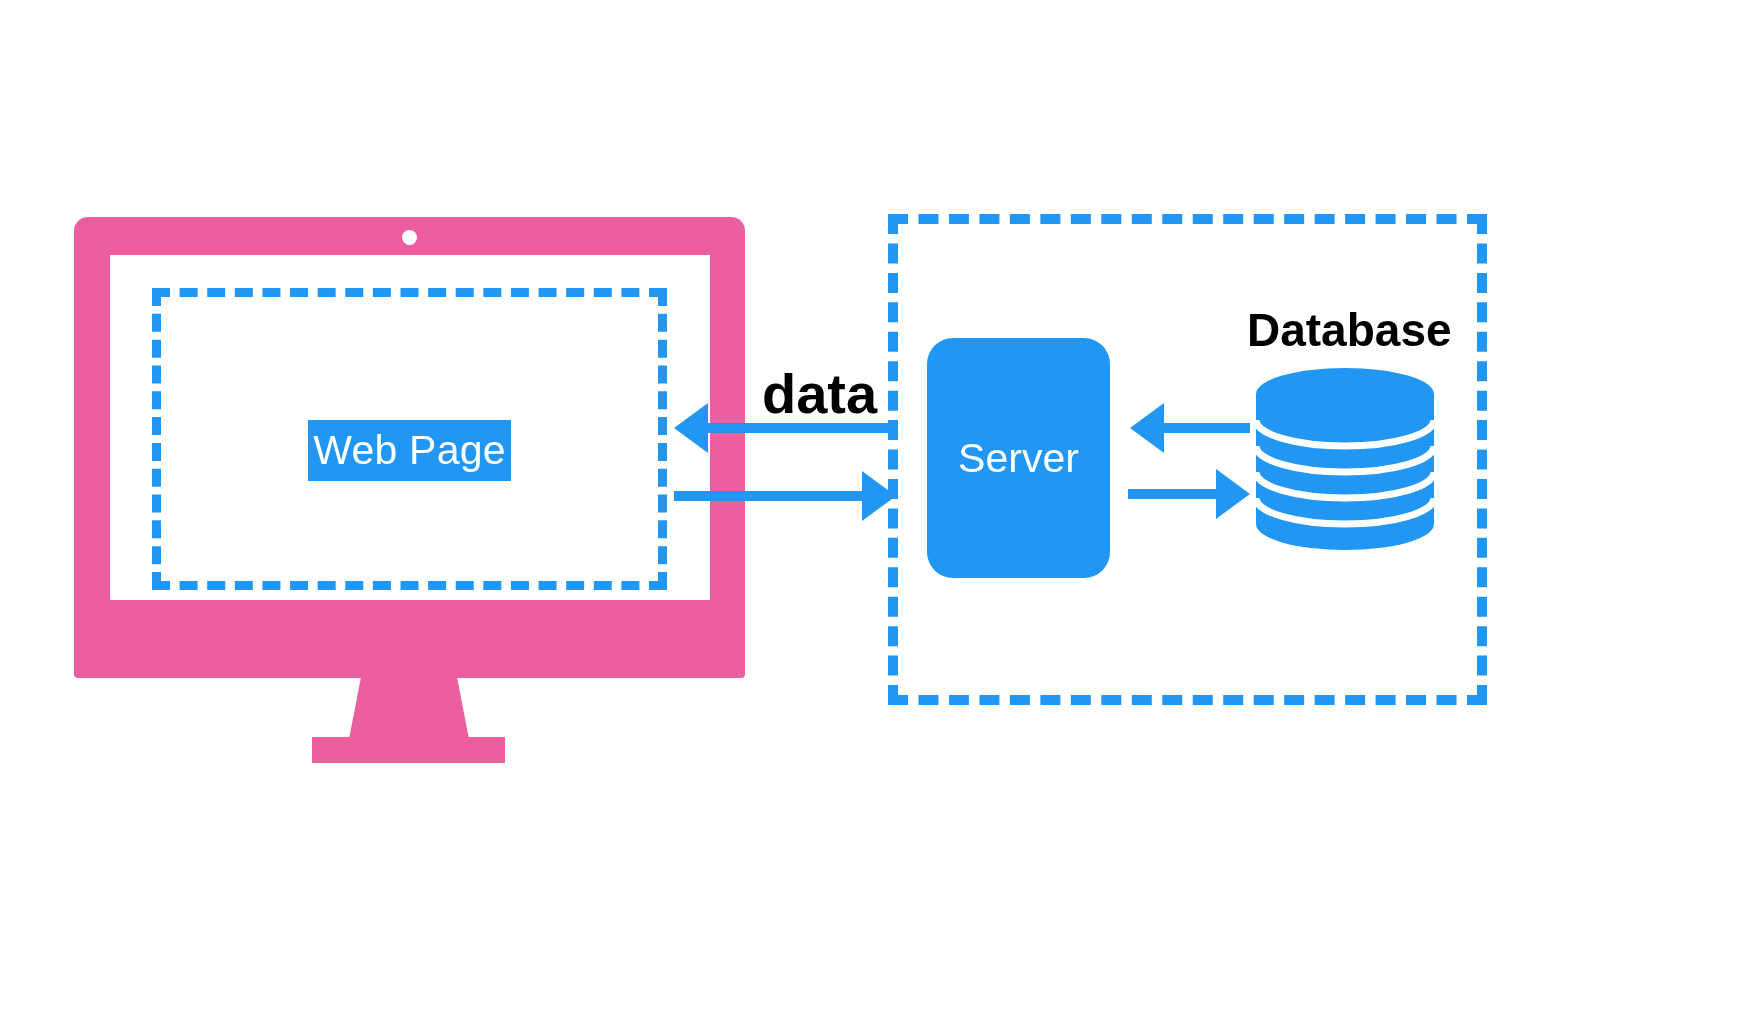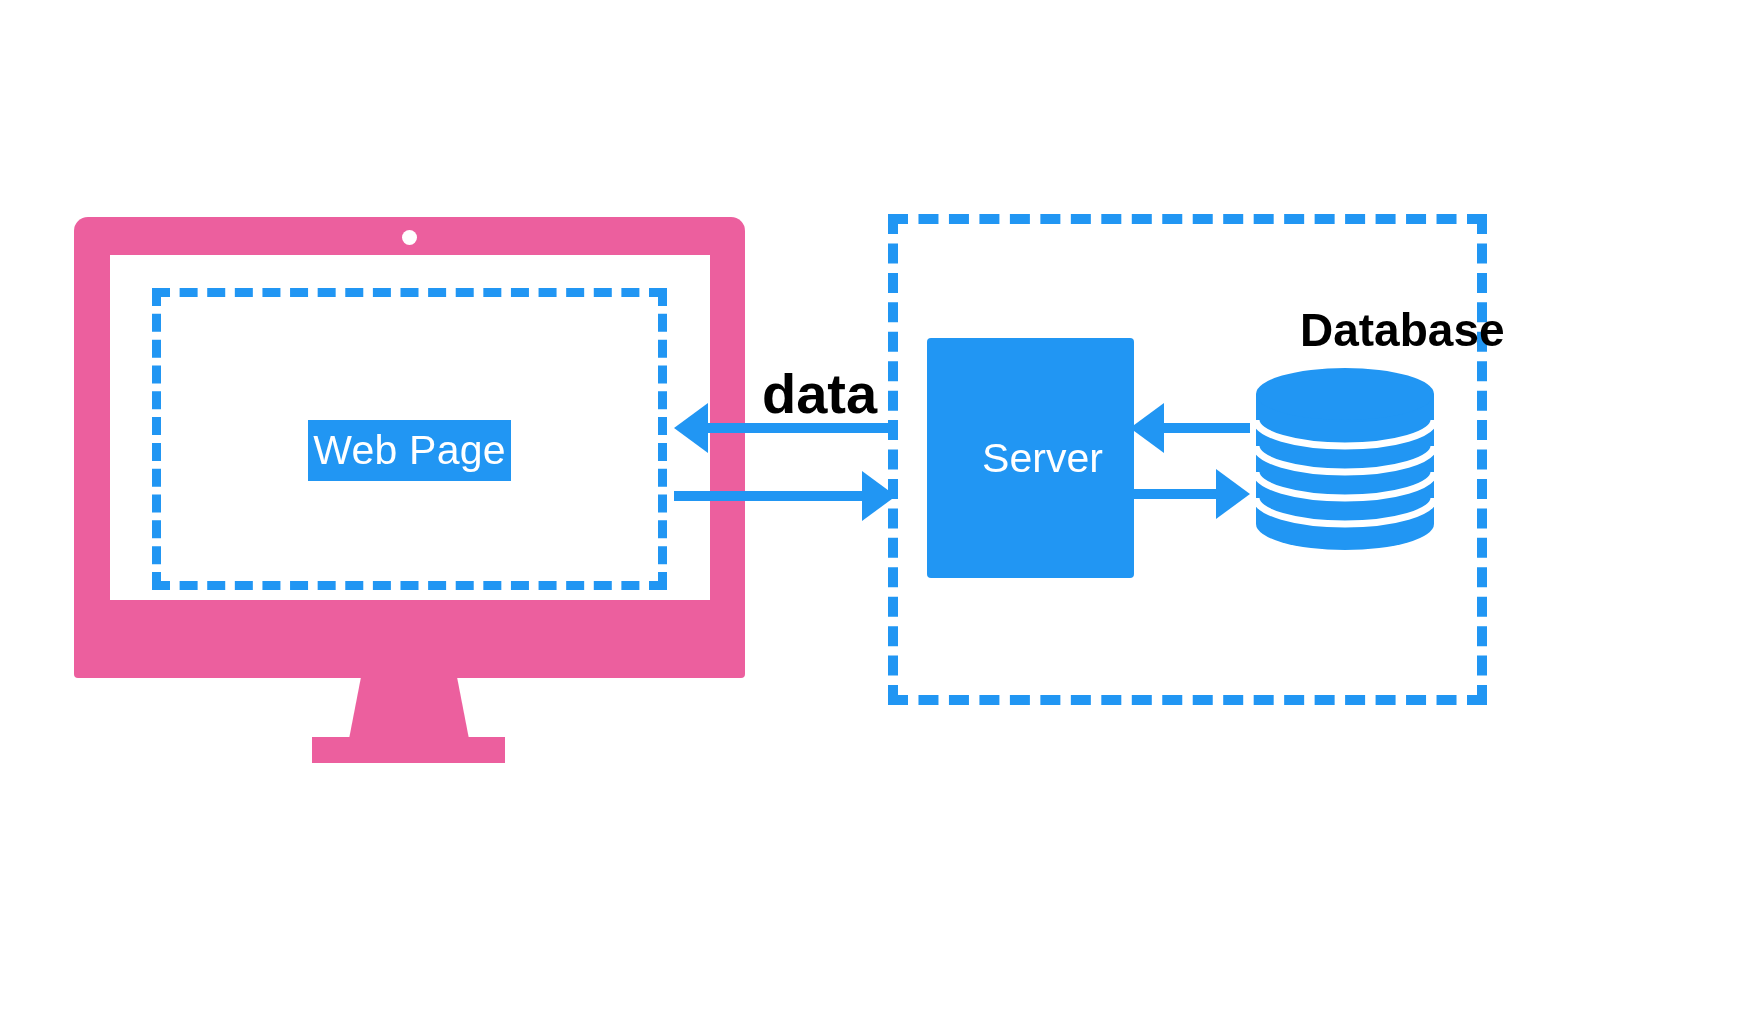--- a/index.html
+++ b/index.html
@@ -158,37 +158,36 @@
   }
 
   
   .server-box {
     position: absolute;
     left: 927px;
     top: 338px;
     width: 183px;
     height: 240px;
     background: var(--blue);
-    border-radius: 4px;
+    border-radius: 26px;
     display: flex;
     align-items: center;
     justify-content: center;
-    padding-left: 24px;
   }
   .server-box span {
     color: #ffffff;
     font-size: 41px;
     font-weight: 400;
     line-height: 1;
   }
 
   
   .database-label {
     position: absolute;
-    left: 1300px;
+    left: 1247px;
     top: 307px;
     font-size: 46px;
     font-weight: bold;
     color: #000000;
     line-height: 1;
     white-space: nowrap;
     text-align: center;
   }
   .database-cylinder {
     position: absolute;

